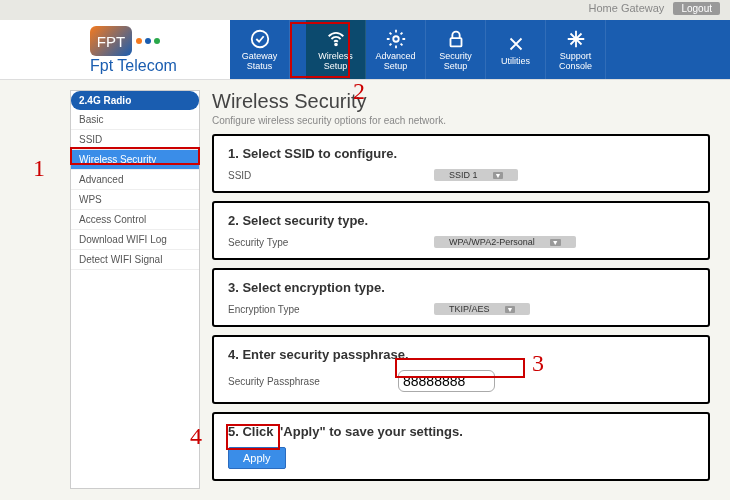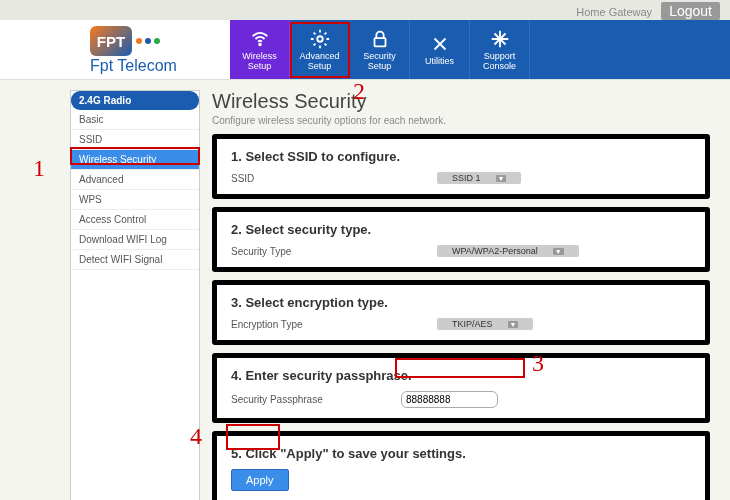--- a/index.html
+++ b/index.html
@@ -21,21 +21,21 @@
     font-size: 11px;
     color: #888;
   }
   .topbar .logout {
     display: inline-block;
     background: #999;
     color: #fff;
     padding: 1px 8px;
     border-radius: 2px;
     margin-left: 6px;
-    font-size: 14px;
+    font-size: 10px;
   }
   .header {
     background: #fff;
     height: 60px;
     display: flex;
     align-items: stretch;
     border-bottom: 1px solid #ddd;
   }
   .brand {
     width: 230px;
@@ -44,21 +44,21 @@
   }
   .brand .logo {
     display: flex;
     align-items: center;
     margin-bottom: 1px;
   }
   .brand .logo-box {
     width: 42px; height: 30px;
     background: linear-gradient(135deg,#f47a1f,#1a5db0);
     border-radius: 6px;
-    color: #fff; font-weight: bold;
+    color: #fff; font-weight: normal;
     display:flex;align-items:center;justify-content:center;
     font-size:15px;
     position: relative;
   }
   .brand .logo-dots { margin-left:4px; display:flex; gap:3px;}
   .brand .logo-dots span{width:6px;height:6px;border-radius:50%}
   .brand .logo-text { color:#1a5db0; font-size:16px; }
   .navtabs {
     flex: 1;
     background: #1a5db0;
@@ -73,21 +73,21 @@
     display: flex;
     flex-direction: column;
     align-items: center;
     justify-content: center;
     gap: 2px;
     cursor: pointer;
     border-right: 1px solid rgba(255,255,255,0.1);
     line-height: 1.1;
     padding: 4px 2px;
   }
-  .navtab.active { background: #6d28d9; }
+  .navtab.active { background: #0c4a6e; margin-left: 16px; }
   .navtab svg { width: 22px; height: 22px; fill: none; stroke: #fff; stroke-width: 2; }
   .body {
     display: flex;
     padding: 10px 20px 0 70px;
     gap: 12px;
   }
   .sidebar {
     width: 130px;
     border: 1px solid #ccc;
     background: #fff;
@@ -120,21 +120,21 @@
     font-weight: normal;
     margin-bottom: 2px;
   }
   .page-sub {
     font-size: 10px;
     color: #888;
     margin-bottom: 8px;
   }
   .card {
     background: #fff;
-    border: 5px solid #000000;
+    border: 2px solid #000000;
     border-radius: 3px;
     padding: 10px 14px;
     margin-bottom: 8px;
   }
   .card h3 {
     font-size: 13px;
     color: #333;
     margin-bottom: 8px;
   }
   .row {
@@ -153,21 +153,21 @@
     display: inline-flex;
     align-items: center;
     gap: 15px;
     margin-left: 36px;
   }
   .select-fake .chev {
     background:#999;color:#fff;font-size:7px;padding:0 2px;border-radius:1px;
   }
   input[type=text]{
     width: 97px;
-    font-size: 10px;
+    font-size: 14px;
     padding: 2px 4px;
     border: 1px solid #aaa;
     border-radius: 6px;
   }
   .apply-btn {
     background: #3a8de8;
     color: #fff;
     border: 1px solid #2a6bbf;
     padding: 4px 14px;
     font-size: 11px;
@@ -202,20 +202,28 @@
       <div class="logo-box">FPT</div>
       <div class="logo-dots">
         <span style="background:#f47a1f"></span>
         <span style="background:#1a5db0"></span>
         <span style="background:#2aa84a"></span>
       </div>
     </div>
     <div class="logo-text">Fpt Telecom</div>
   </div>
   <div class="navtabs">
+    <div class="navtab">
+      <svg viewBox="0 0 24 24">
+          <circle cx="12" cy="12" r="9"></circle>
+          <path d="M8 12l3 3 5-6"></path>
+        </svg>
+      <span style="white-space:pre">Gateway
+Status</span>
+    </div>
     <div class="navtab active">
       <svg viewBox="0 0 24 24">
           <path d="M4 9c5-5 11-5 16 0M7 12c3-3 7-3 10 0M10 15c1.3-1.3 2.7-1.3 4 0"></path>
           <circle cx="12" cy="18" r="1" fill="#fff"></circle>
         </svg>
       <span style="white-space:pre">Wireless
 Setup</span>
     </div>
     <div class="navtab">
       <svg viewBox="0 0 24 24">

